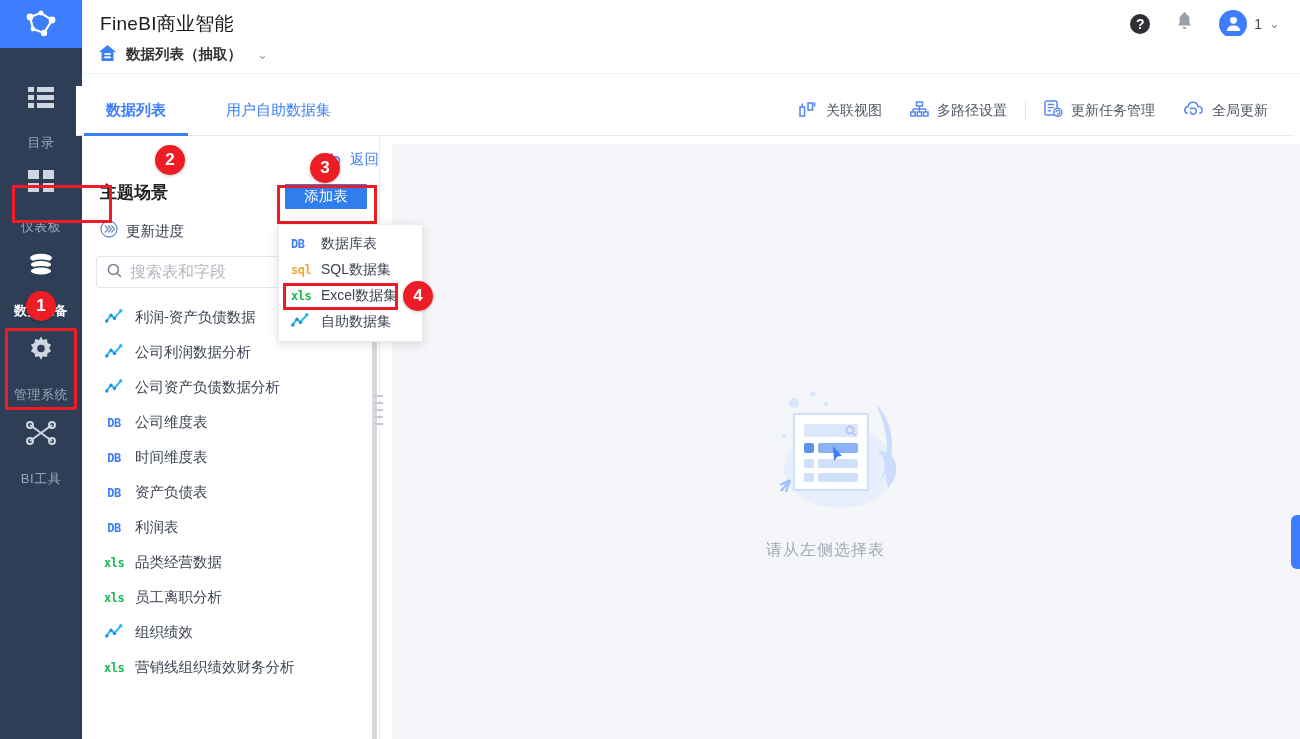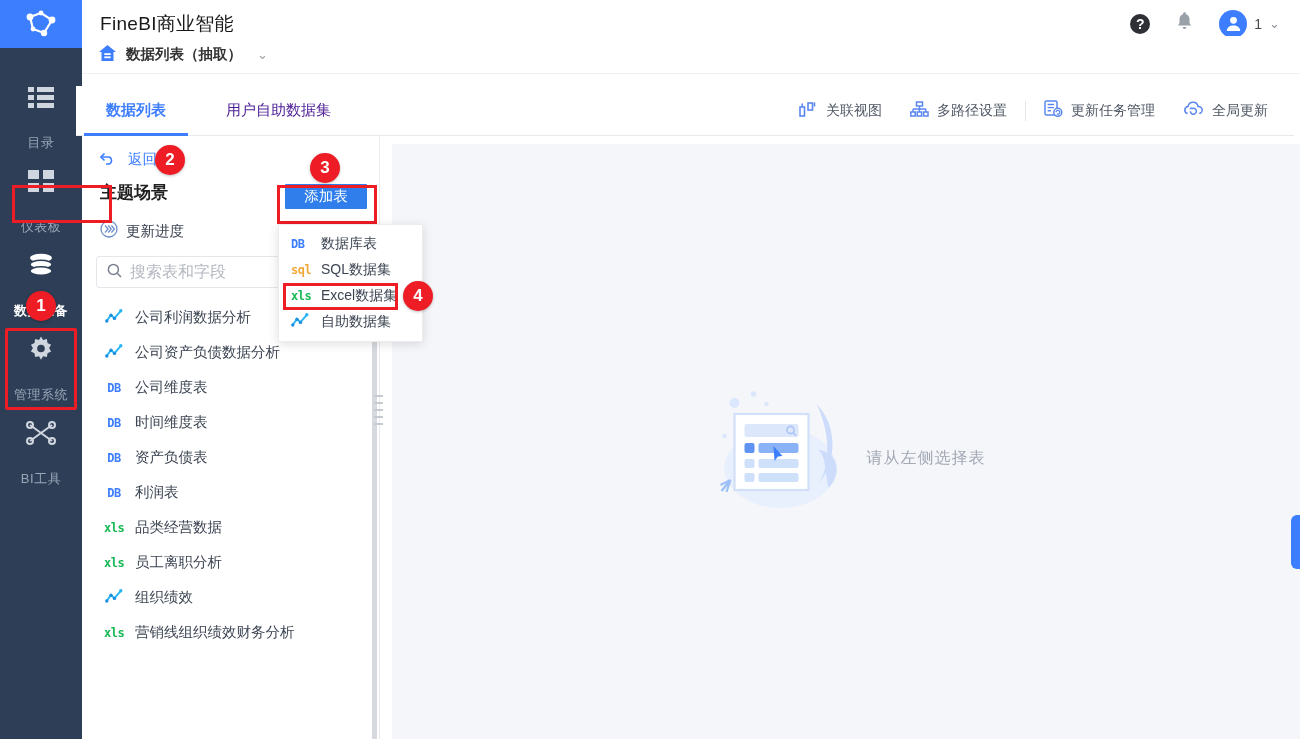--- a/index.html
+++ b/index.html
@@ -65,39 +65,39 @@
   .crumb-caret { color: #9aa0a8; font-size: 13px; margin-left: 6px; }
 
   
   .tabsrow {
     position: absolute; left: 76px; top: 86px; width: 1218px; height: 50px;
     background: #fff; border-bottom: 1px solid #e8eaed; display: flex; align-items: center;
   }
   .tabs { display: flex; align-items: stretch; height: 50px; }
   .tab {
     position: relative; display: flex; align-items: center; justify-content: center;
-    padding: 0 30px; font-size: 15px; color: #4c1d95; cursor: pointer;
+    padding: 0 30px; font-size: 15px; color: #3b82f6; cursor: pointer;
   }
   .tab.active { color: #3d7eff; font-weight: 700; }
   .tab.active::after {
     content: ''; position: absolute; left: 8px; right: 8px; bottom: 0; height: 2.5px; background: #3d7eff;
   }
   .toolbar { margin-left: auto; display: flex; align-items: center; padding-right: 12px; }
   .tb-item {
     display: flex; align-items: center; gap: 8px; padding: 0 14px;
     font-size: 14px; color: #4f5764; cursor: pointer;
   }
   .tb-sep { width: 1px; height: 20px; background: #e2e5ea; margin: 0 4px; }
 
   
   .lpanel {
     position: absolute; left: 82px; top: 136px; width: 298px; height: 603px;
     background: #fff; border-right: 1px solid #e9ebee;
   }
-  .back-row { display: flex; align-items: center; gap: 13px; padding: 14px 0 0 18px; cursor: pointer; }
+  .back-row { display: flex; align-items: center; gap: 7px; padding: 14px 0 0 18px; cursor: pointer; justify-content: flex-end; }
   .back-text { font-size: 14.5px; color: #3d7eff; }
   .scene-title { margin: 12px 0 0 18px; font-size: 17px; font-weight: 700; color: #1f1f1f; display:inline-block;}
   .scene-hl {
     position: absolute; left: 12px; top: 185px; width: 100px; height: 38px;
     border: 3px solid #ee1c25; pointer-events: none;
   }
   .progress-row { display: flex; align-items: center; gap: 8px; padding: 16px 0 0 18px; cursor: pointer; }
   .progress-text { font-size: 14.5px; color: #3c4452; }
   .search {
     margin: 14px 14px 0 14px; height: 32px; border: 1px solid #e3e6ea; border-radius: 3px;
@@ -126,21 +126,21 @@
   }
   .drag-handle i { display:block; height: 2px; background: #c6cad1; }
 
   
   .main {
     position: absolute; left: 392px; top: 144px; width: 908px; height: 595px;
     background: #f5f6f9;
   }
   .empty {
     position: absolute; left: 50%; top: 232px; transform: translateX(-50%);
-    display: flex; flex-direction: row; align-items: center;
+    display: flex; flex-direction: column; align-items: flex-start;
   }
   .empty-text { margin-top: 14px; font-size: 16px; color: #a3a9b5; letter-spacing: 1px; }
 
   
   .addbtn {
     position: absolute; left: 285px; top: 184px; width: 82px; height: 25px;
     background: #2f7eec; color: #fff; font-size: 14.5px;
     display: flex; align-items: center; justify-content: center; cursor: pointer;
     border-radius: 1px;
   }
@@ -429,20 +429,30 @@
 
     <div class="dlist" id="table-list">
         <div class="drow">
           <span class="tico"><svg width="18" height="15" viewBox="0 0 18 15">
               <path d="M1.5 12 L6 6.2 L9.5 9.2 L16 1.6" fill="none" stroke="#29b6f6" stroke-width="2"></path>
               <circle cx="1.8" cy="12" r="1.7" fill="#1d8fe0"></circle>
               <circle cx="6" cy="6.2" r="1.7" fill="#1d8fe0"></circle>
               <circle cx="9.5" cy="9.4" r="1.7" fill="#1d8fe0"></circle>
               <circle cx="15.8" cy="1.8" r="1.7" fill="#29b6f6"></circle>
             </svg></span>
+          <span class="nm">利润-资产负债数据</span>
+        </div>
+        <div class="drow">
+          <span class="tico"><svg width="18" height="15" viewBox="0 0 18 15">
+              <path d="M1.5 12 L6 6.2 L9.5 9.2 L16 1.6" fill="none" stroke="#29b6f6" stroke-width="2"></path>
+              <circle cx="1.8" cy="12" r="1.7" fill="#1d8fe0"></circle>
+              <circle cx="6" cy="6.2" r="1.7" fill="#1d8fe0"></circle>
+              <circle cx="9.5" cy="9.4" r="1.7" fill="#1d8fe0"></circle>
+              <circle cx="15.8" cy="1.8" r="1.7" fill="#29b6f6"></circle>
+            </svg></span>
           <span class="nm">公司利润数据分析</span>
         </div>
         <div class="drow">
           <span class="tico"><svg width="18" height="15" viewBox="0 0 18 15">
               <path d="M1.5 12 L6 6.2 L9.5 9.2 L16 1.6" fill="none" stroke="#29b6f6" stroke-width="2"></path>
               <circle cx="1.8" cy="12" r="1.7" fill="#1d8fe0"></circle>
               <circle cx="6" cy="6.2" r="1.7" fill="#1d8fe0"></circle>
               <circle cx="9.5" cy="9.4" r="1.7" fill="#1d8fe0"></circle>
               <circle cx="15.8" cy="1.8" r="1.7" fill="#29b6f6"></circle>
             </svg></span>

